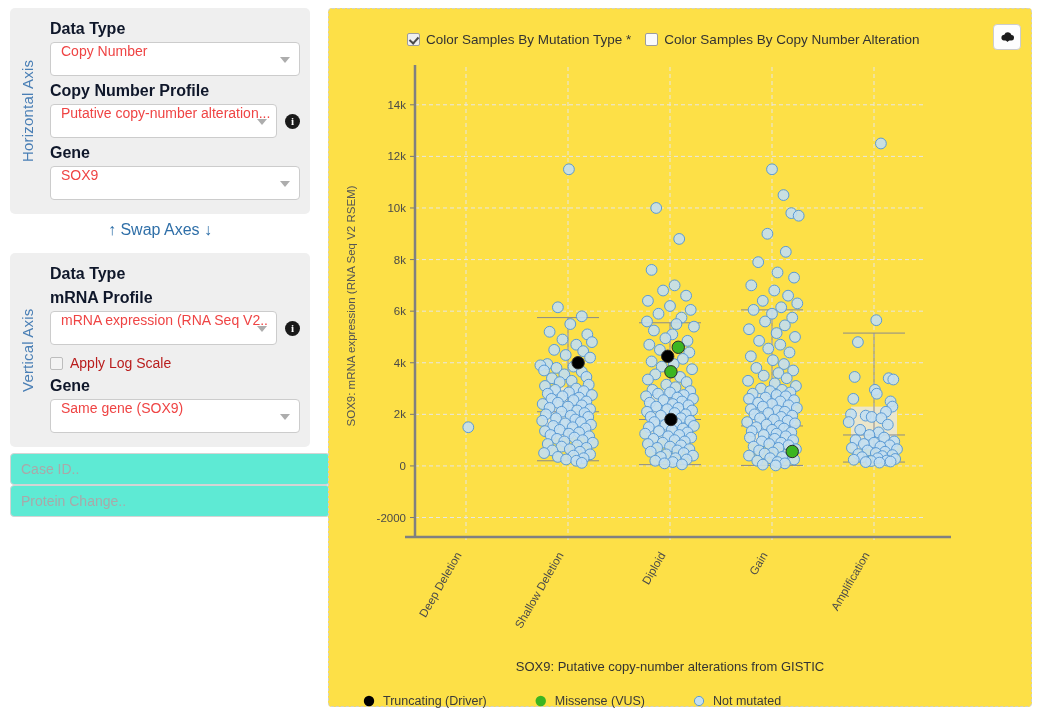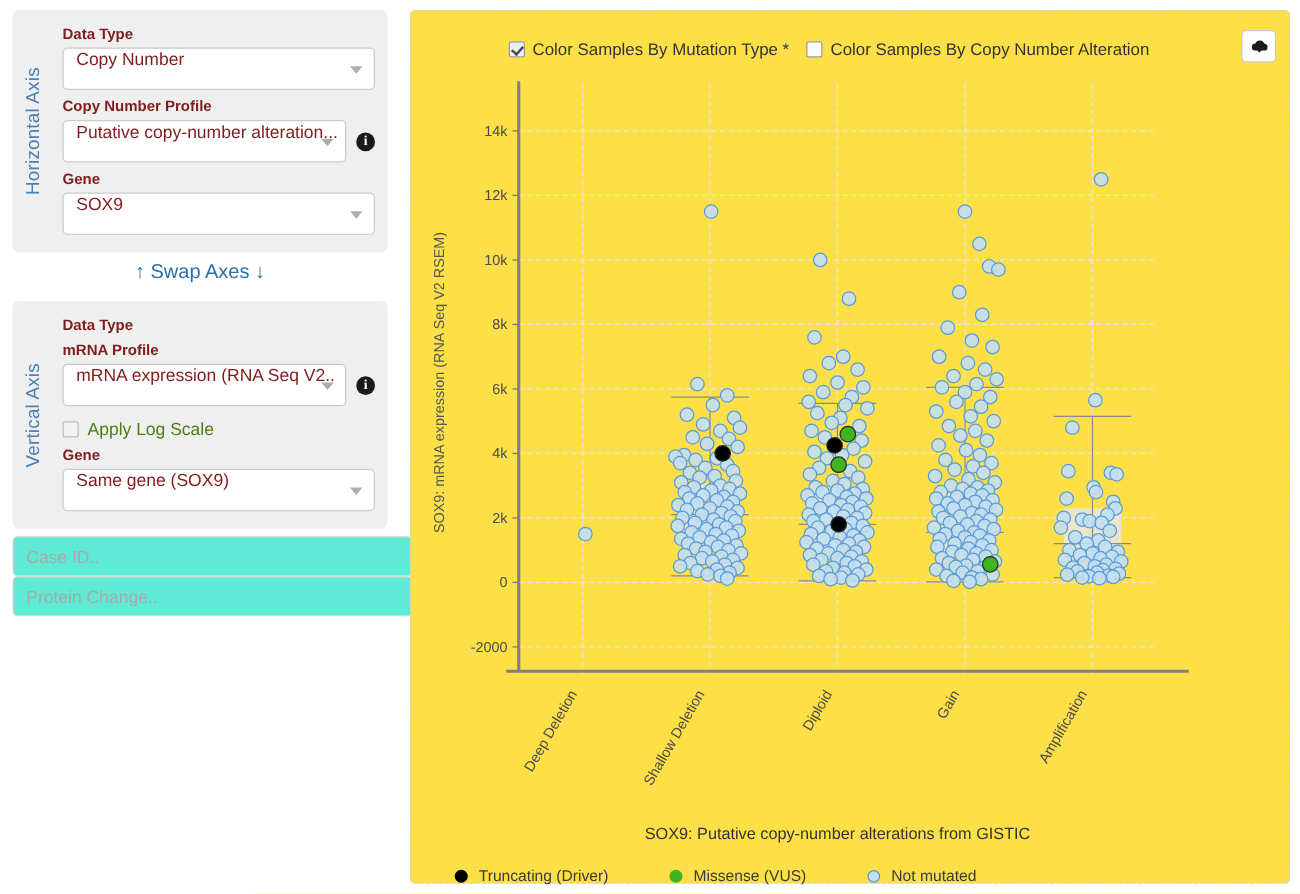--- a/index.html
+++ b/index.html
@@ -25,32 +25,32 @@
   .axis-card .axis-vlabel{
     position:absolute;left:6px;top:0;bottom:0;width:22px;
     display:flex;align-items:center;justify-content:center;
     color:#4a7fb5;font-size:15px;
     writing-mode:vertical-rl;transform:rotate(180deg);
     letter-spacing:.2px;
     white-space:nowrap;
   }
   .axis-fields{margin-left:30px;}
   .fld-label{
-    font-size:12px;font-weight:bold;color:#7f1d1d;
+    font-size:16px;font-weight:bold;color:#0f172a;
     margin:6px 0 4px 0;
   }
   .fld-label.first{margin-top:2px;}
   .selrow{display:flex;align-items:center;gap:8px;}
   .select{
     position:relative;flex:1;
     height:34px;background:#fff;
     border:1px solid #ccc;border-radius:4px;
     display:flex;align-items:center;
     padding:0 26px 16px 10px;
-    font-size:14px;color:#7f1d1d;
+    font-size:14px;color:#ef4444;
     box-sizing:border-box;
     white-space:nowrap;overflow:hidden;text-align:right;
   }
   .select .caret{
     position:absolute;right:9px;top:50%;
     width:0;height:0;margin-top:-2px;
     border-left:5px solid transparent;
     border-right:5px solid transparent;
     border-top:6px solid #adadad;
   }
@@ -65,21 +65,21 @@
     text-align:center;
     padding:7px 0 6px 0;
     color:#2f6fa8;font-size:16px;
   }
   .swaprow span{cursor:pointer;}
   .chkrow{display:flex;align-items:center;gap:7px;margin:10px 0 2px 0;}
   .chkbox{
     width:13px;height:13px;border:1px solid #bdbdbd;background:#f3f3f3;
     border-radius:2px;box-sizing:border-box;flex:none;
   }
-  .chkrow .lbl{font-size:14px;color:#4d7c0f;}
+  .chkrow .lbl{font-size:14px;color:#b91c1c;}
 
   .search-block{margin:6px 10px 0 10px;}
   .search-label{font-size:12px;font-weight:bold;color:#222;margin:10px 0 5px 0;}
   .search-input{
     width:320px;height:32px;box-sizing:border-box;
     border:1px solid #d4d4d4;border-radius:4px;background:#5eead4;
     padding:0 10px;font-size:14px;color:#333;
     font-family:"Liberation Sans", sans-serif;
   }
   .search-input::placeholder{color:#a9a9a9;}

